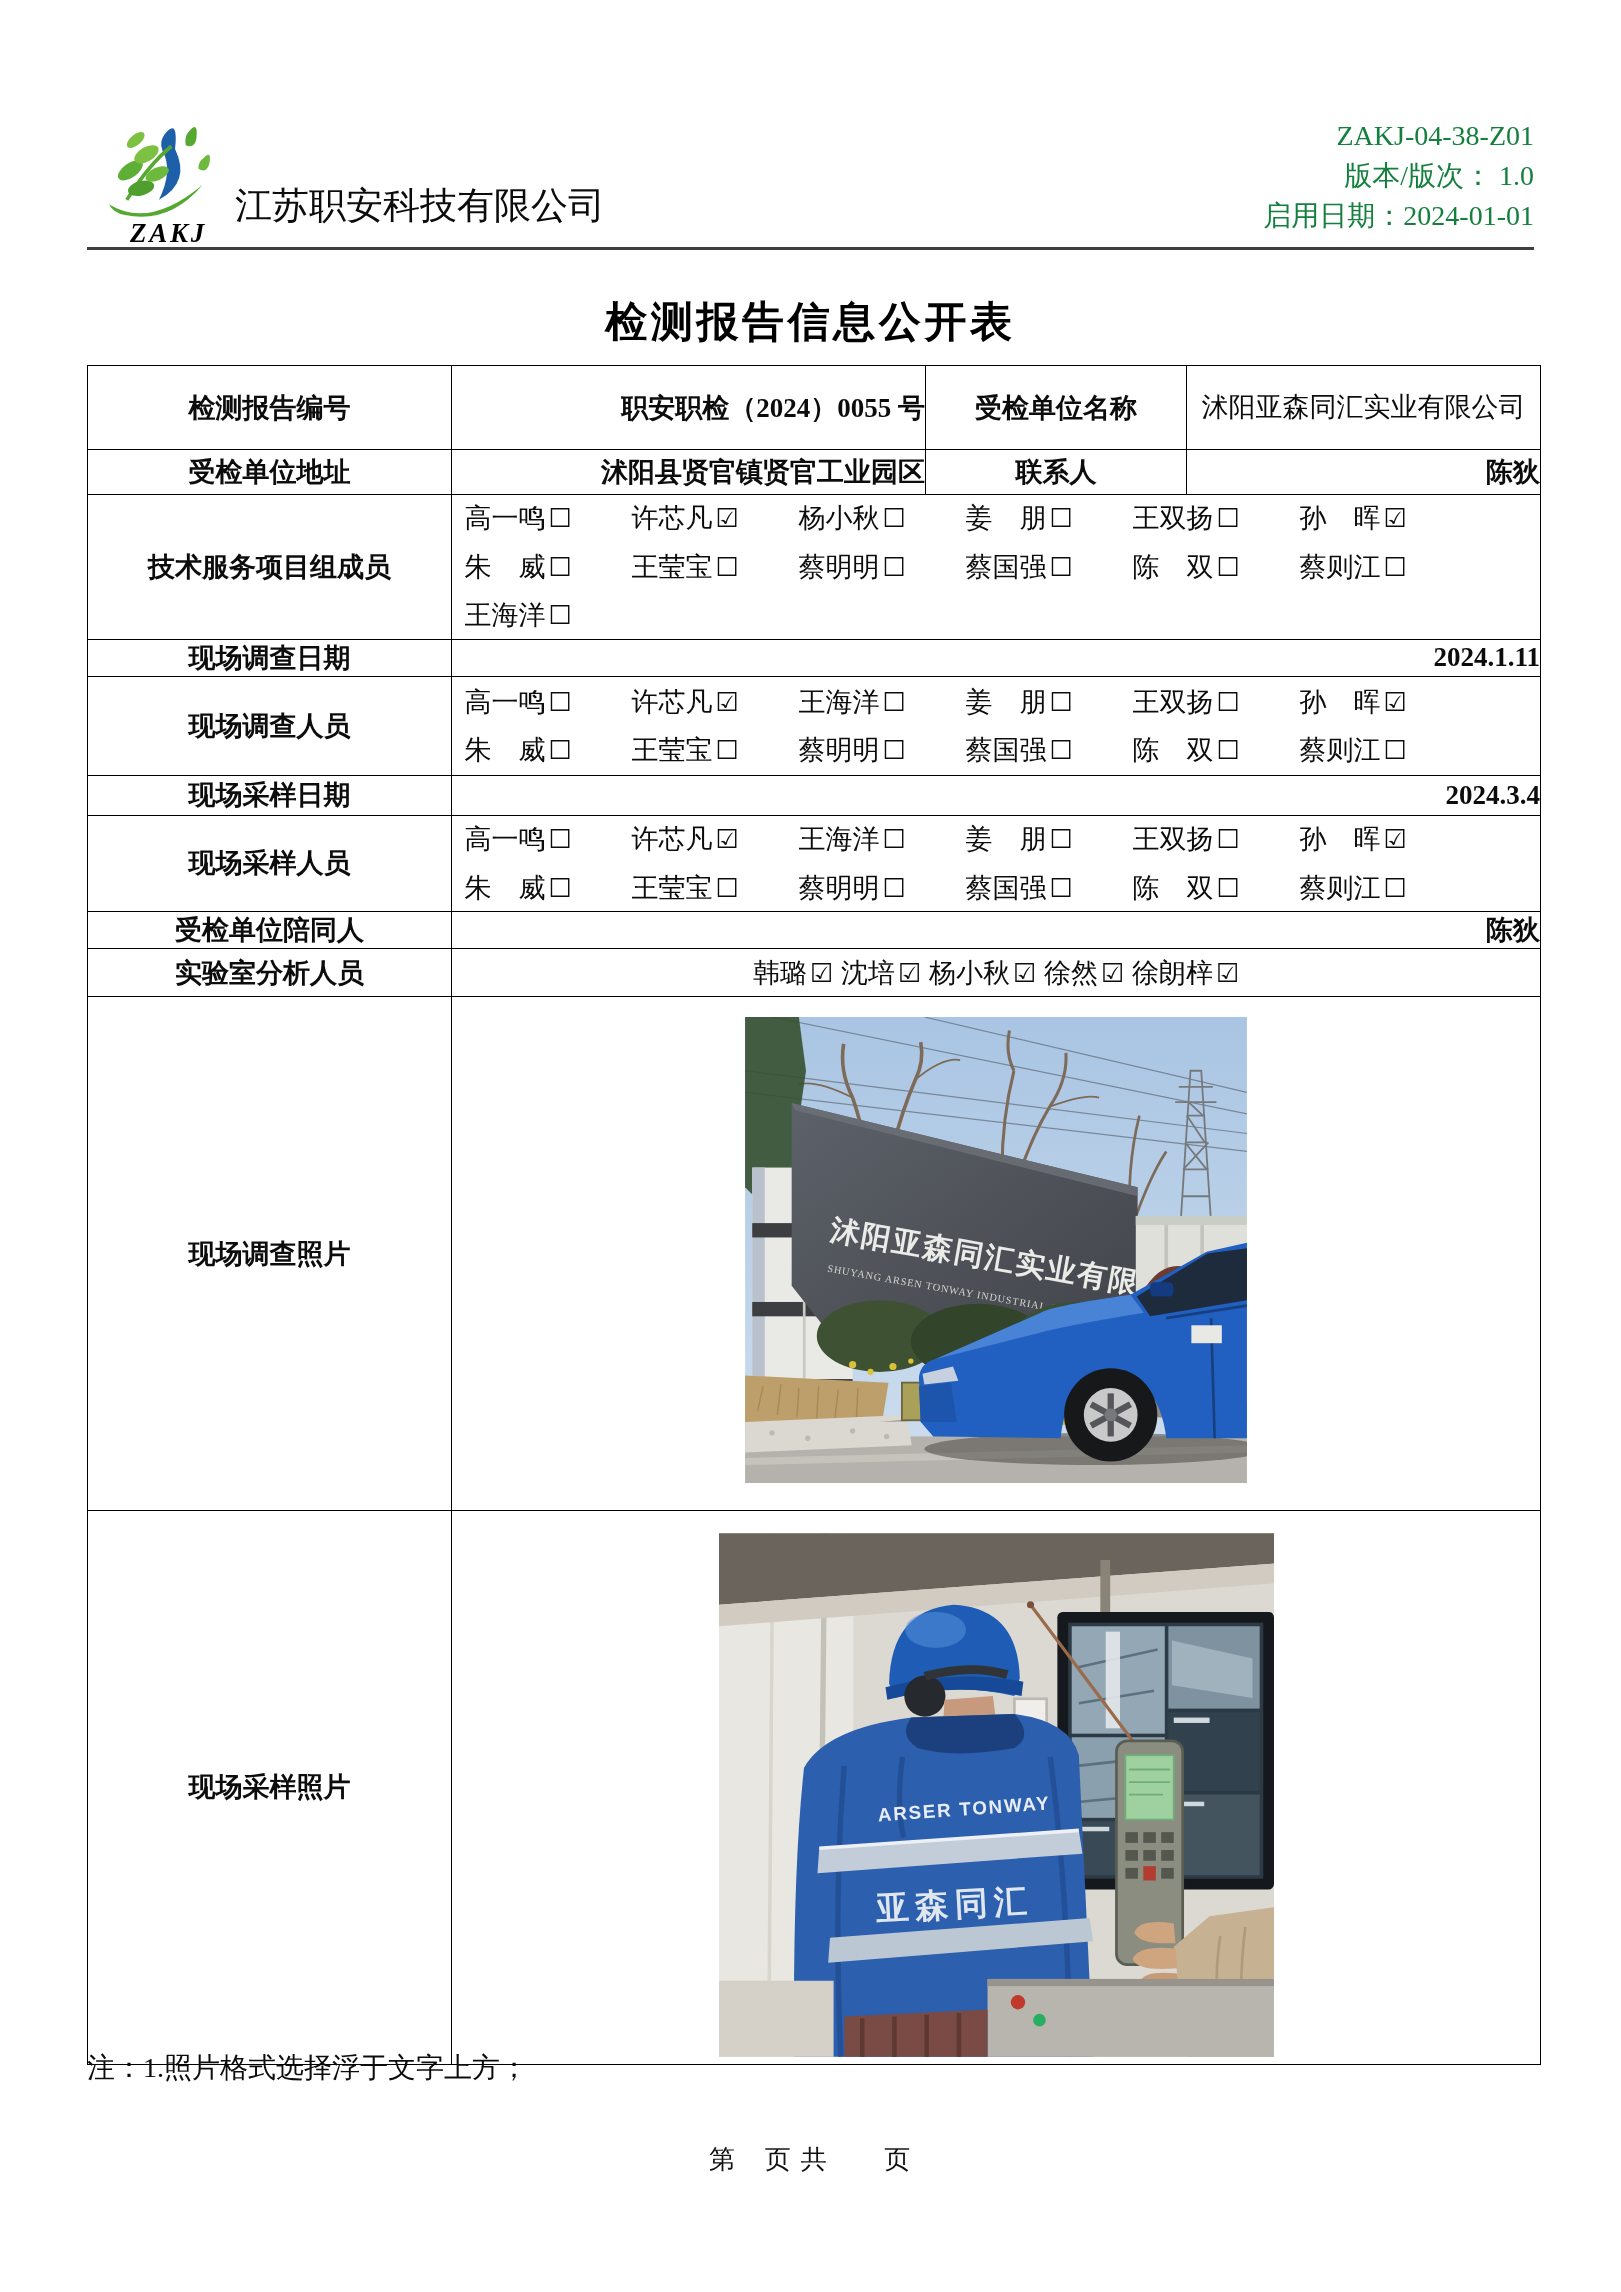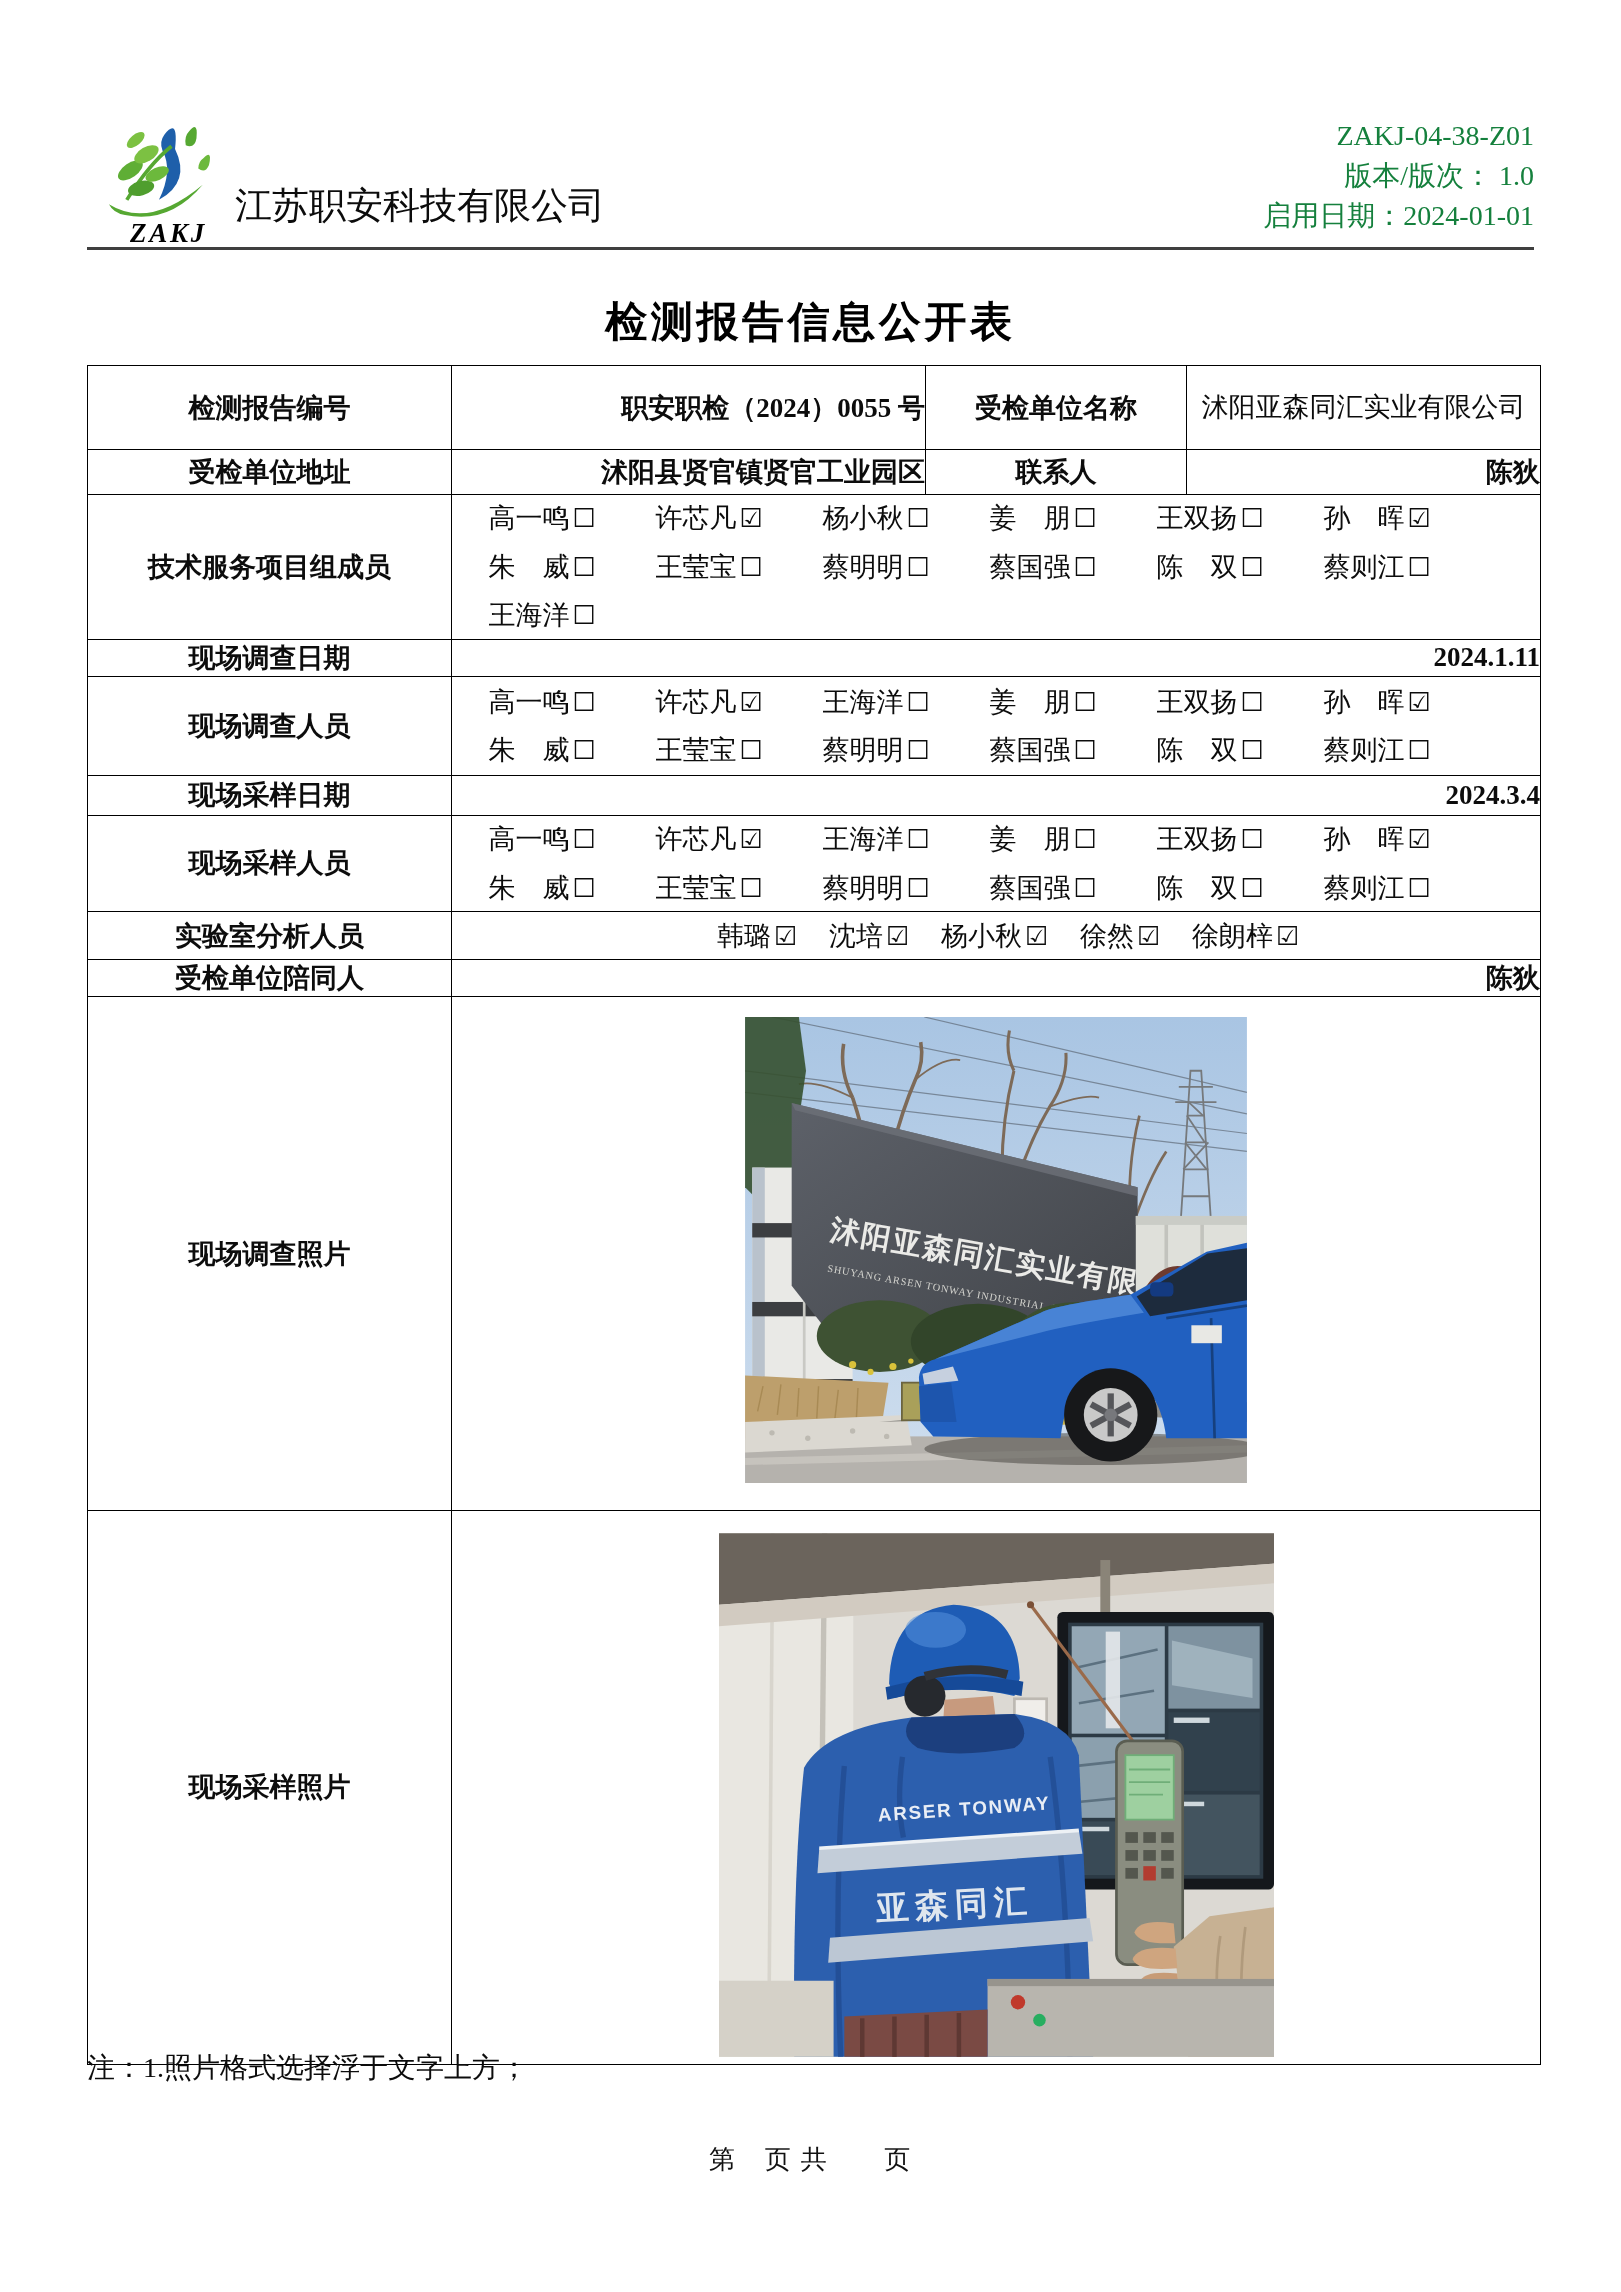--- a/index.html
+++ b/index.html
@@ -22,21 +22,21 @@
   
   table.form{position:absolute; left:87px; top:365px; width:1452px;
     border-collapse:collapse; table-layout:fixed; font-size:27px; color:#0c0c0c;padding-left:17px;}
   table.form td{border:1.8px solid #000; padding:0; vertical-align:middle; overflow:hidden;}
   td.lbl{font-weight:bold; text-align:center; padding:0 5.4px;}
   td.val{text-align:right; padding:1.8px 9px;font-weight:bold;}
   td.val2{text-align:center; padding:1.8px 12.5px; line-height:39px;}
   .members-grid{display:grid; grid-template-columns:repeat(6,167px); row-gap:12.5px;
     align-content:center; padding:5.4px 0 5.4px 12.5px;}
   .m{display:flex; align-items:center; white-space:pre;}
-  .m .nm{display:inline-block;margin-left:24px;}
+  .m .nm{display:inline-block;}
   .cbx{font-family:"DejaVu Sans",sans-serif; font-size:26px; font-weight:bold; margin-left:2.7px; line-height:1;}
   .lab-list{display:flex; justify-content:center; align-items:center; gap:8px;}
   .photo-cell{text-align:center; vertical-align:middle;}
   .photo-frame{display:inline-block; line-height:0;}
   
   .note{position:absolute; left:87px; top:2049px; font-size:28px; color:#0c0c0c;}
   .footer{position:absolute; left:0; top:2142px; width:100%; text-align:center; font-size:26px; letter-spacing:1.8px;}
 </style>
 </head>
 <body>
@@ -148,36 +148,36 @@
               <span class="m"><span class="nm">孙　晖</span><span class="cbx">☑</span></span>
               <span class="m"><span class="nm">朱　威</span><span class="cbx">☐</span></span>
               <span class="m"><span class="nm">王莹宝</span><span class="cbx">☐</span></span>
               <span class="m"><span class="nm">蔡明明</span><span class="cbx">☐</span></span>
               <span class="m"><span class="nm">蔡国强</span><span class="cbx">☐</span></span>
               <span class="m"><span class="nm">陈　双</span><span class="cbx">☐</span></span>
               <span class="m"><span class="nm">蔡则江</span><span class="cbx">☐</span></span>
             </div>
       </td>
     </tr>
+    <tr style="height:37px">
+      <td class="lbl">受检单位陪同人</td>
+      <td colspan="3" class="val">陈狄</td>
+    </tr>
     <tr style="height:48px">
       <td class="lbl">实验室分析人员</td>
       <td colspan="3">
         <div class="lab-list">
 
         <span class="m"><span class="nm">韩璐</span><span class="cbx">☑</span></span>
               <span class="m"><span class="nm">沈培</span><span class="cbx">☑</span></span>
               <span class="m"><span class="nm">杨小秋</span><span class="cbx">☑</span></span>
               <span class="m"><span class="nm">徐然</span><span class="cbx">☑</span></span>
               <span class="m"><span class="nm">徐朗梓</span><span class="cbx">☑</span></span>
             </div>
       </td>
-    </tr>
-    <tr style="height:37px">
-      <td class="lbl">受检单位陪同人</td>
-      <td colspan="3" class="val">陈狄</td>
     </tr>
 
     <tr style="height:514px">
       <td class="lbl">现场调查照片</td>
       <td colspan="3" class="photo-cell">
         <span class="photo-frame">
         <svg width="502" height="466" viewBox="0 0 560 520" style="font-size:30px">
           <defs>
             <linearGradient id="sky" x1="0" y1="0" x2="0" y2="1">
               <stop offset="0" stop-color="#a9c5e3"></stop>

